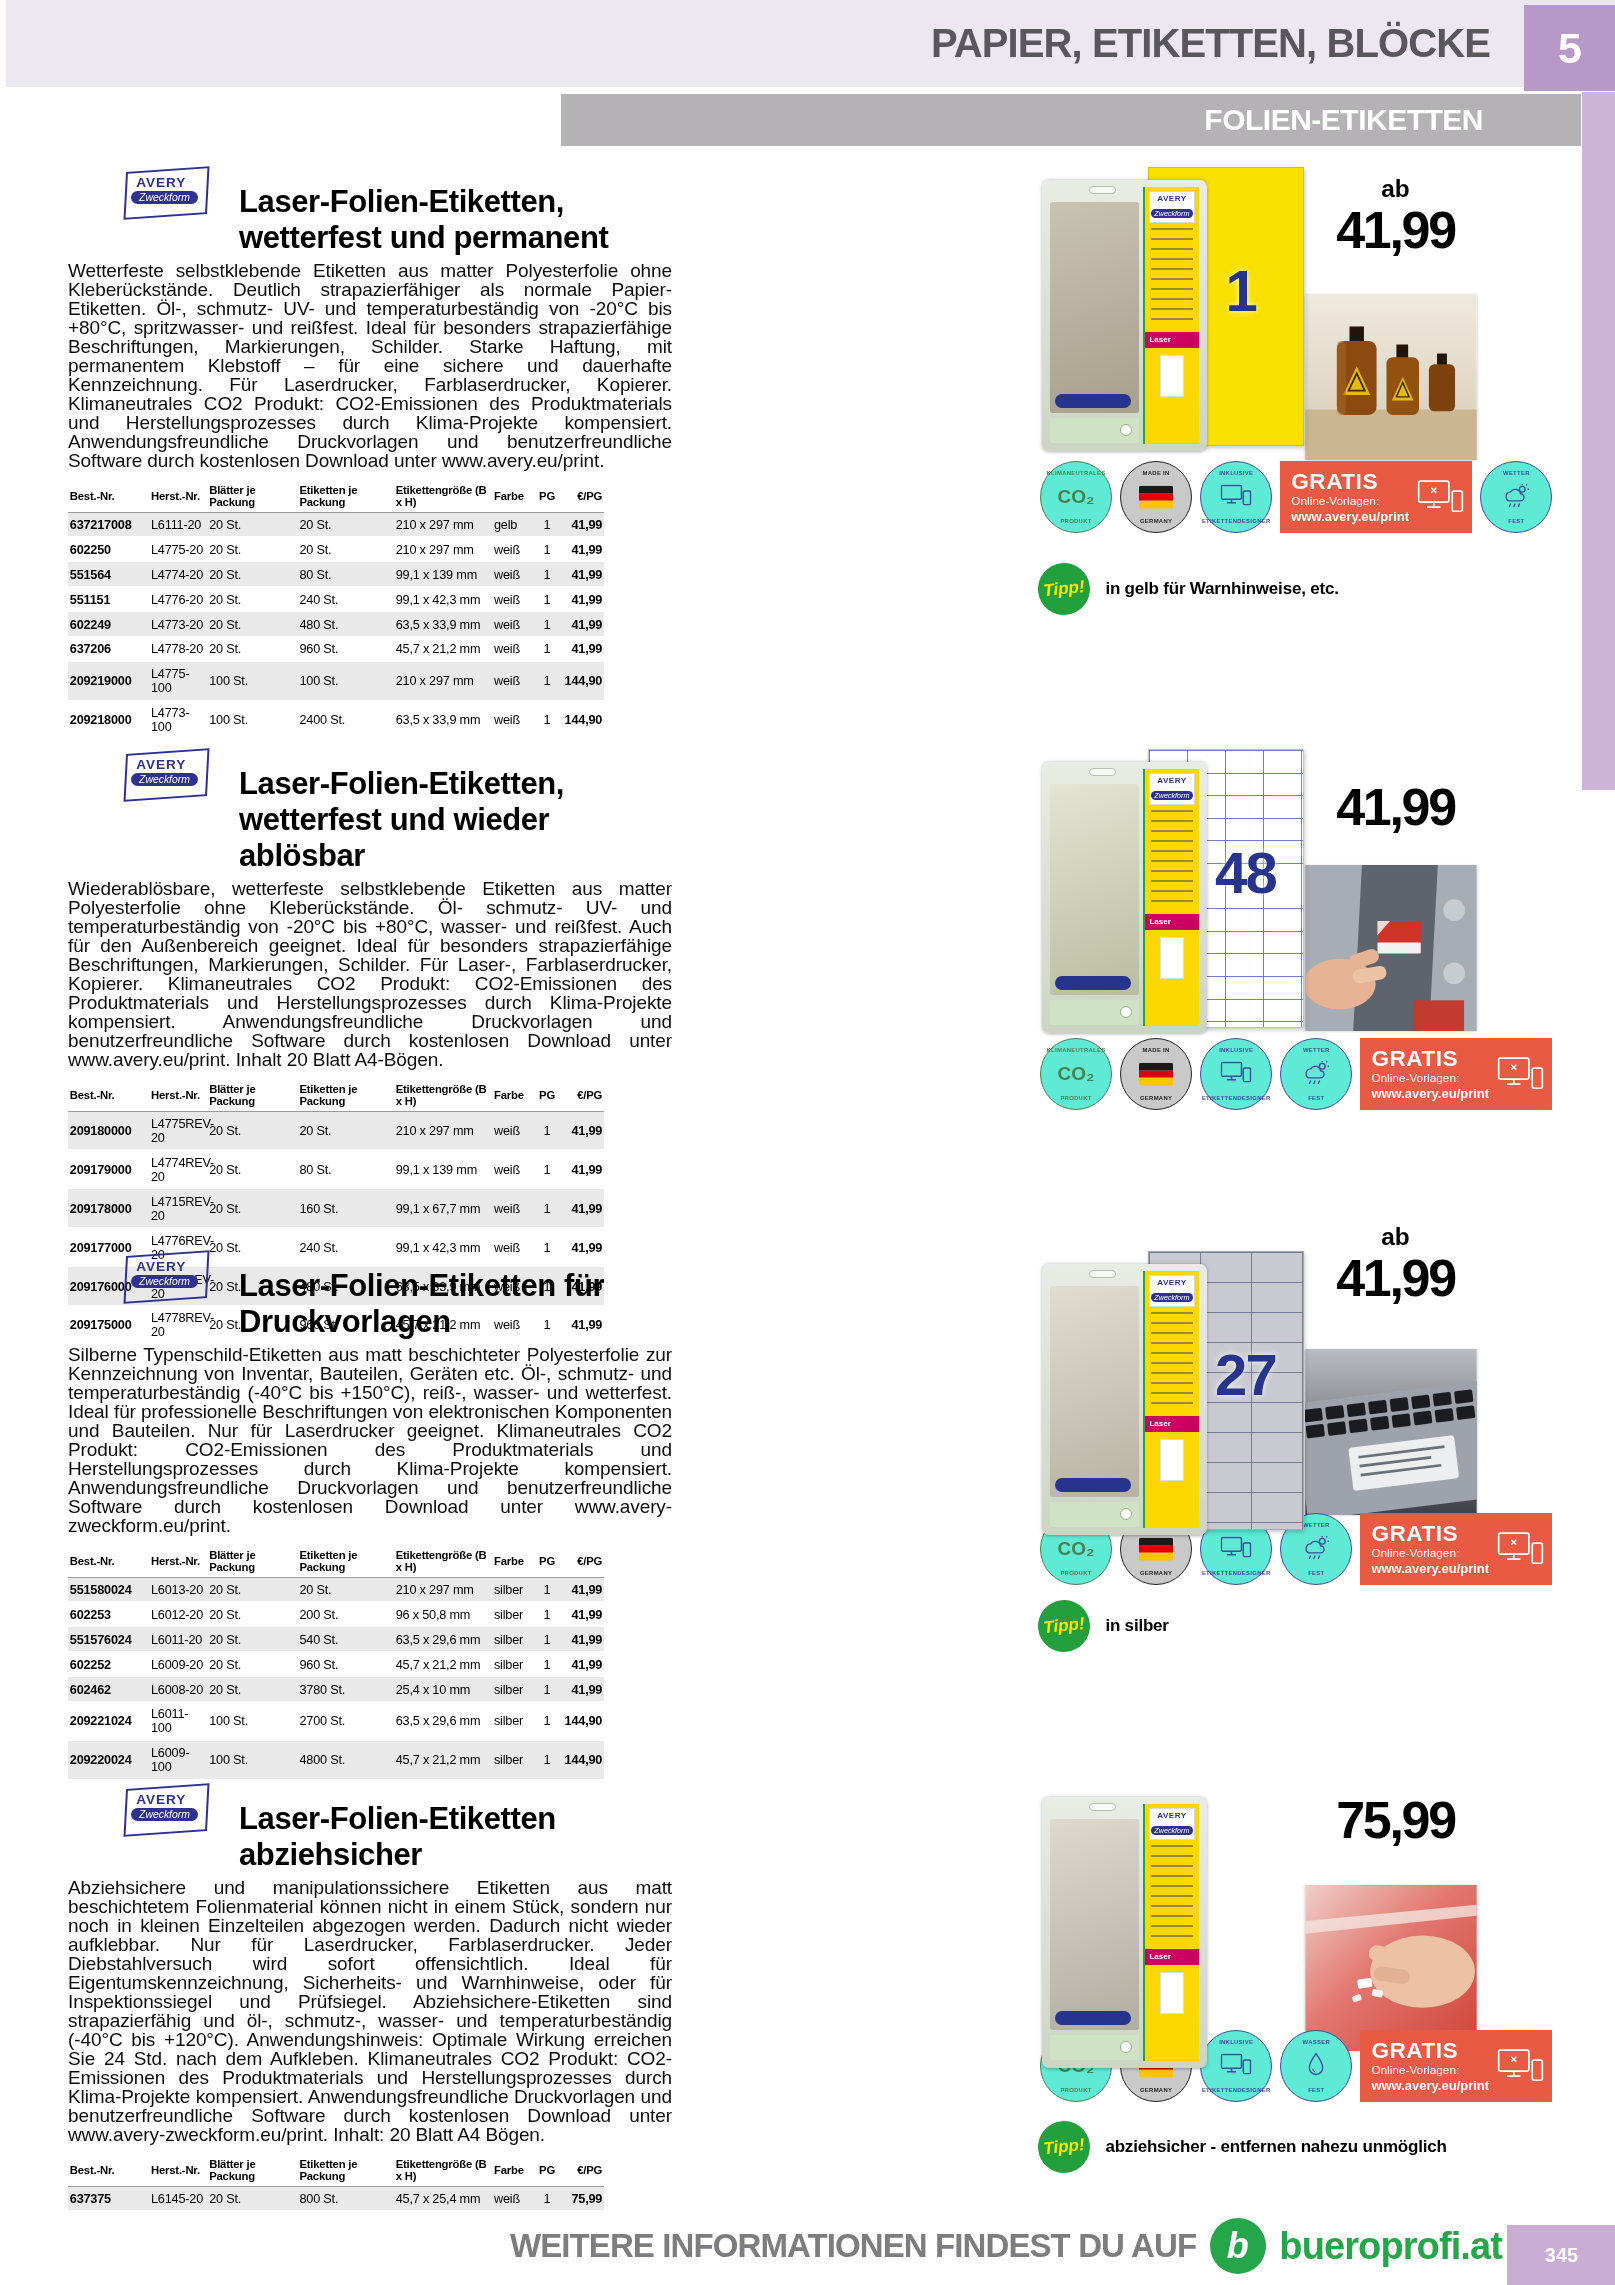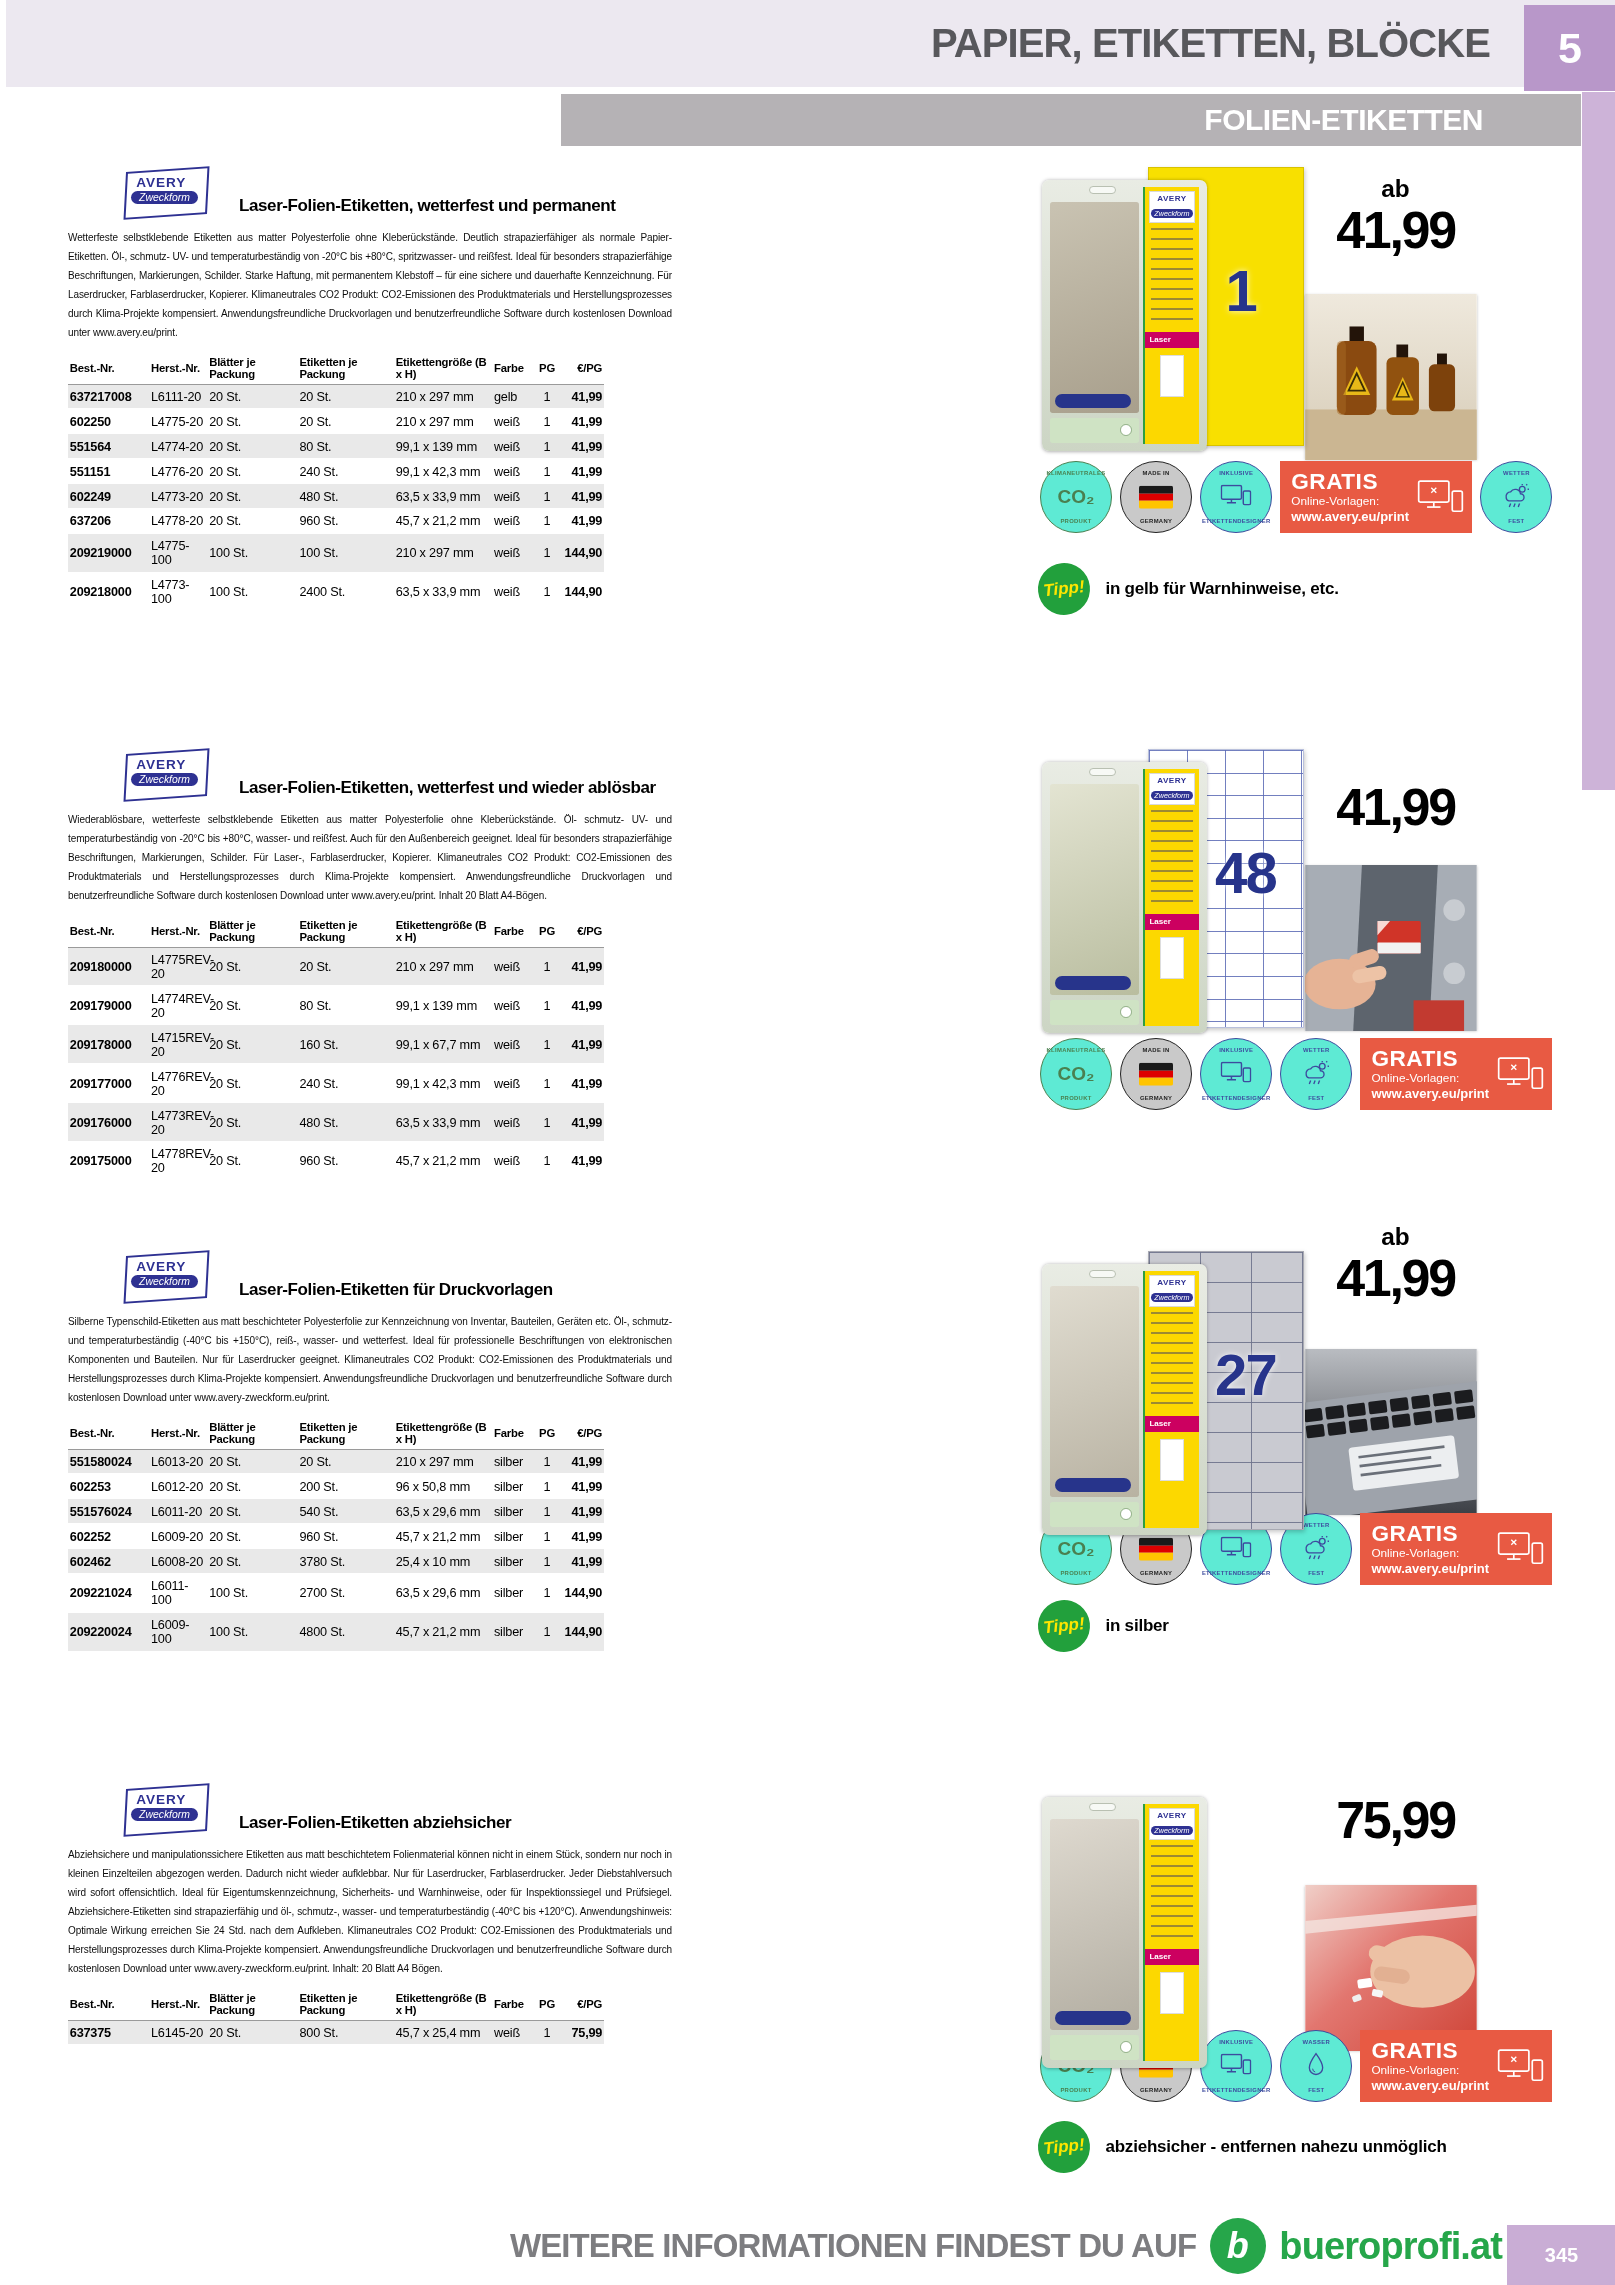--- a/index.html
+++ b/index.html
@@ -20,22 +20,22 @@
 
   
   .section { position:absolute; left:0; width:1616px; }
   .sec-left { position:absolute; left:68px; top:0; width:604px; }
   .sec-head { display:flex; align-items:flex-start; gap:25px; min-height:56px; }
   .avery-logo { position:relative; width:94px; height:52px; flex:0 0 auto; margin-left:52px; }
   .al-frame { position:absolute; inset:1.8px 5.4px; border:2.7px solid #2e3192; transform:skewX(-7deg) rotate(-4deg); }
   .al-avery { position:absolute; top:8.1px; left:16.3px; font-weight:bold; color:#2e3192; font-size:13.6px; letter-spacing:0.9px; }
   .al-zweck { position:absolute; top:24.4px; left:11px; background:#2e3192; color:#fff; font-style:italic;
     font-size:10.4px; padding:0.9px 8.1px; border-radius:8.1px; }
-  .sec-title { font-size:17px; font-weight:bold; letter-spacing:-0.4px; margin-top:29px; color:#000; }
-  .sec-desc { font-size:10px; line-height:19px; text-align:justify; letter-spacing:-0.1px; margin-top:4.5px; color:#0d0d0d; }
+  .sec-title { font-size:31px; font-weight:bold; letter-spacing:-0.4px; margin-top:17px; color:#000; }
+  .sec-desc { font-size:19px; line-height:19px; text-align:justify; letter-spacing:-0.1px; margin-top:4.5px; color:#0d0d0d; }
 
   
   table.spec { border-collapse:collapse; width:536px; table-layout:fixed; margin-top:10px; border-bottom:0.9px solid #adadad; }
   table.spec th { font-size:11.3px; font-weight:bold; text-align:left; padding:4.5px 1.8px 3.6px 1.8px;
     border-bottom:0.9px solid #9a9a9a; letter-spacing:-0.2px; }
   table.spec td { font-size:12.7px; padding:5.4px 1.8px 4.5px 1.8px; letter-spacing:-0.2px; }
   table.spec tbody tr { border-bottom:0.9px solid #fff; }
   table.spec tbody tr:nth-child(odd) { background:#e9e9e9; }
   table.spec td:first-child { font-weight:bold; }
   table.spec th:nth-child(7), table.spec td:nth-child(7) { text-align:center; }

